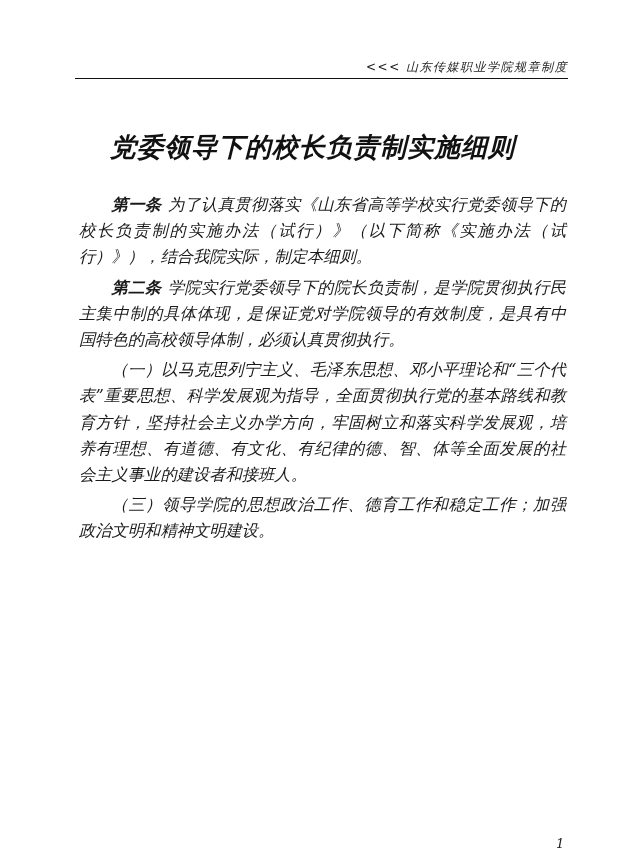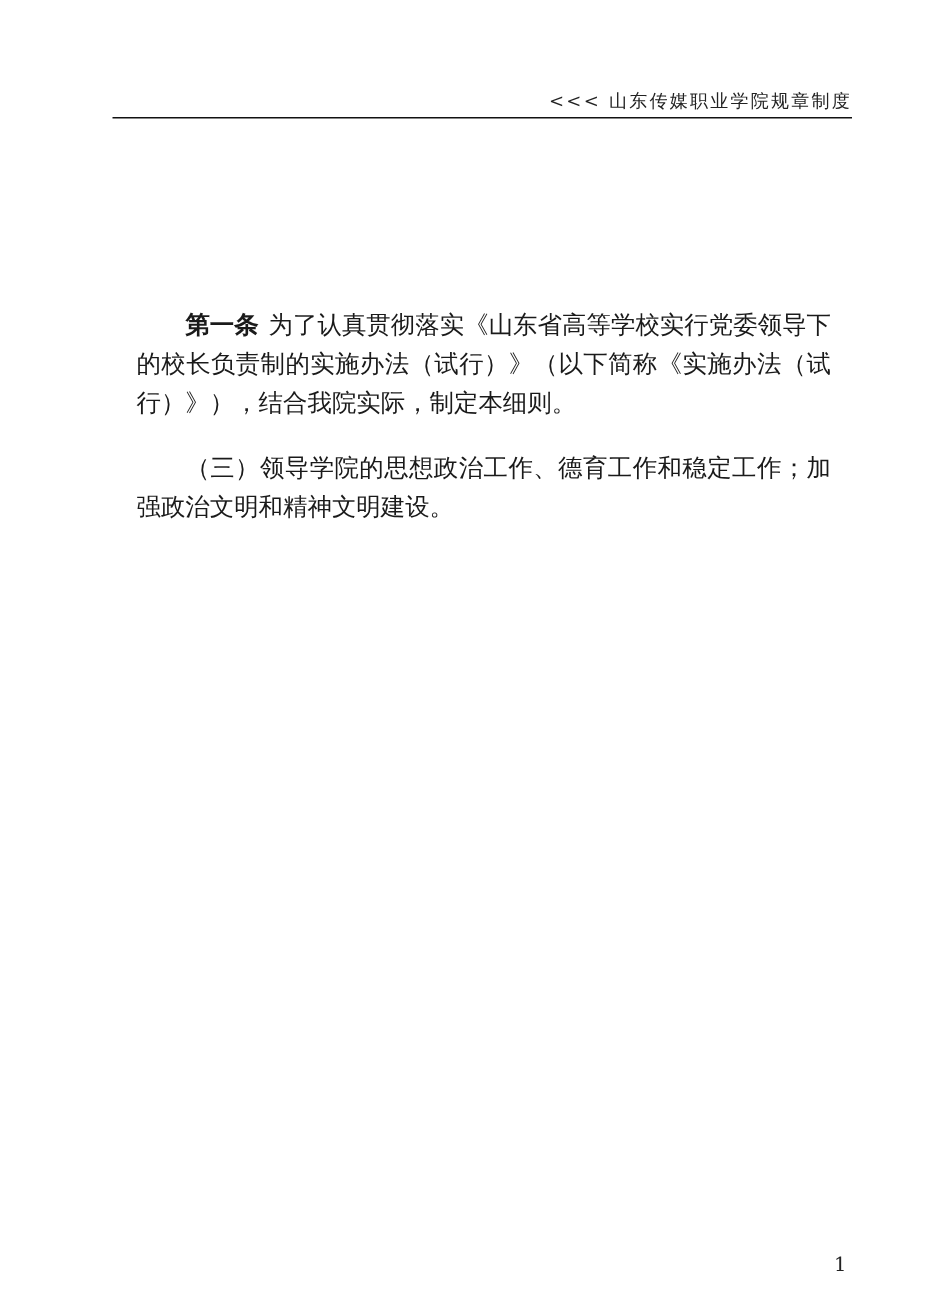--- a/index.html
+++ b/index.html
@@ -1,37 +1,40 @@
 <!DOCTYPE html>
 <html><head>
 <meta charset="utf-8">
 <style>
   html, body { margin: 0; padding: 0; background: #ffffff; }
   body { width: 625px; height: 864px; position: relative; overflow: hidden;
          font-family: "DejaVu Serif", "Liberation Serif", serif; color: #1a1a1a; }
-  .page { position: absolute; left: 0; top: 0; width: 620px; height: 864px; }
+  .page { position: absolute; left: 0; top: 0; width: 620px; height: 864px; font-style: italic; }
   .running-header { position: absolute; left: 75px; top: 60px; width: 493px;
          text-align: right; font-size: 12px; letter-spacing: 1.5px; color: #222;
          padding-bottom: 3px; border-bottom: 1.2px solid #111; line-height: 15px; }
   .title { position: absolute; left: 0; top: 130px; width: 625px; text-align: center;
          font-size: 26px; font-weight: bold; letter-spacing: 1px; color: #111;
          font-family: "DejaVu Serif", serif; line-height: 34px; }
   .body { position: absolute; left: 75px; top: 188px; width: 495px;
          font-size: 16.3px; line-height: 26.2px; text-align: justify; }
-  .para { margin: 16px; text-indent: 2em; }
+  .para { margin: 4px; text-indent: 2em; }
   .art-label { font-weight: bold; font-family: "DejaVu Sans", sans-serif; margin-right: 0.4em; }
   .page-number { position: absolute; left: 556px; top: 836px; font-size: 13px; color: #222; }
 </style>
 </head>
 <body>
 
 <div class="page">
   <div class="running-header">&lt;&lt;&lt; 山东传媒职业学院规章制度</div>
 
+  <div class="title">党委领导下的校长负责制实施细则</div>
 
   <div class="body">
     <p class="para"><span class="art-label">第一条</span><span>为了认真贯彻落实《山东省高等学校实行党委领导下的校长负责制的实施办法（试行）》（以下简称《实施办法（试行）》），结合我院实际，制定本细则。</span></p>
+    <p class="para"><span class="art-label">第二条</span><span>学院实行党委领导下的院长负责制，是学院贯彻执行民主集中制的具体体现，是保证党对学院领导的有效制度，是具有中国特色的高校领导体制，必须认真贯彻执行。</span></p>
+    <p class="para">（一）以马克思列宁主义、毛泽东思想、邓小平理论和“三个代表”重要思想、科学发展观为指导，全面贯彻执行党的基本路线和教育方针，坚持社会主义办学方向，牢固树立和落实科学发展观，培养有理想、有道德、有文化、有纪律的德、智、体等全面发展的社会主义事业的建设者和接班人。</p>
     <p class="para">（三）领导学院的思想政治工作、德育工作和稳定工作；加强政治文明和精神文明建设。</p>
 
   </div>
 
   <div class="page-number">1</div>
 </div>
 
 </body></html>

